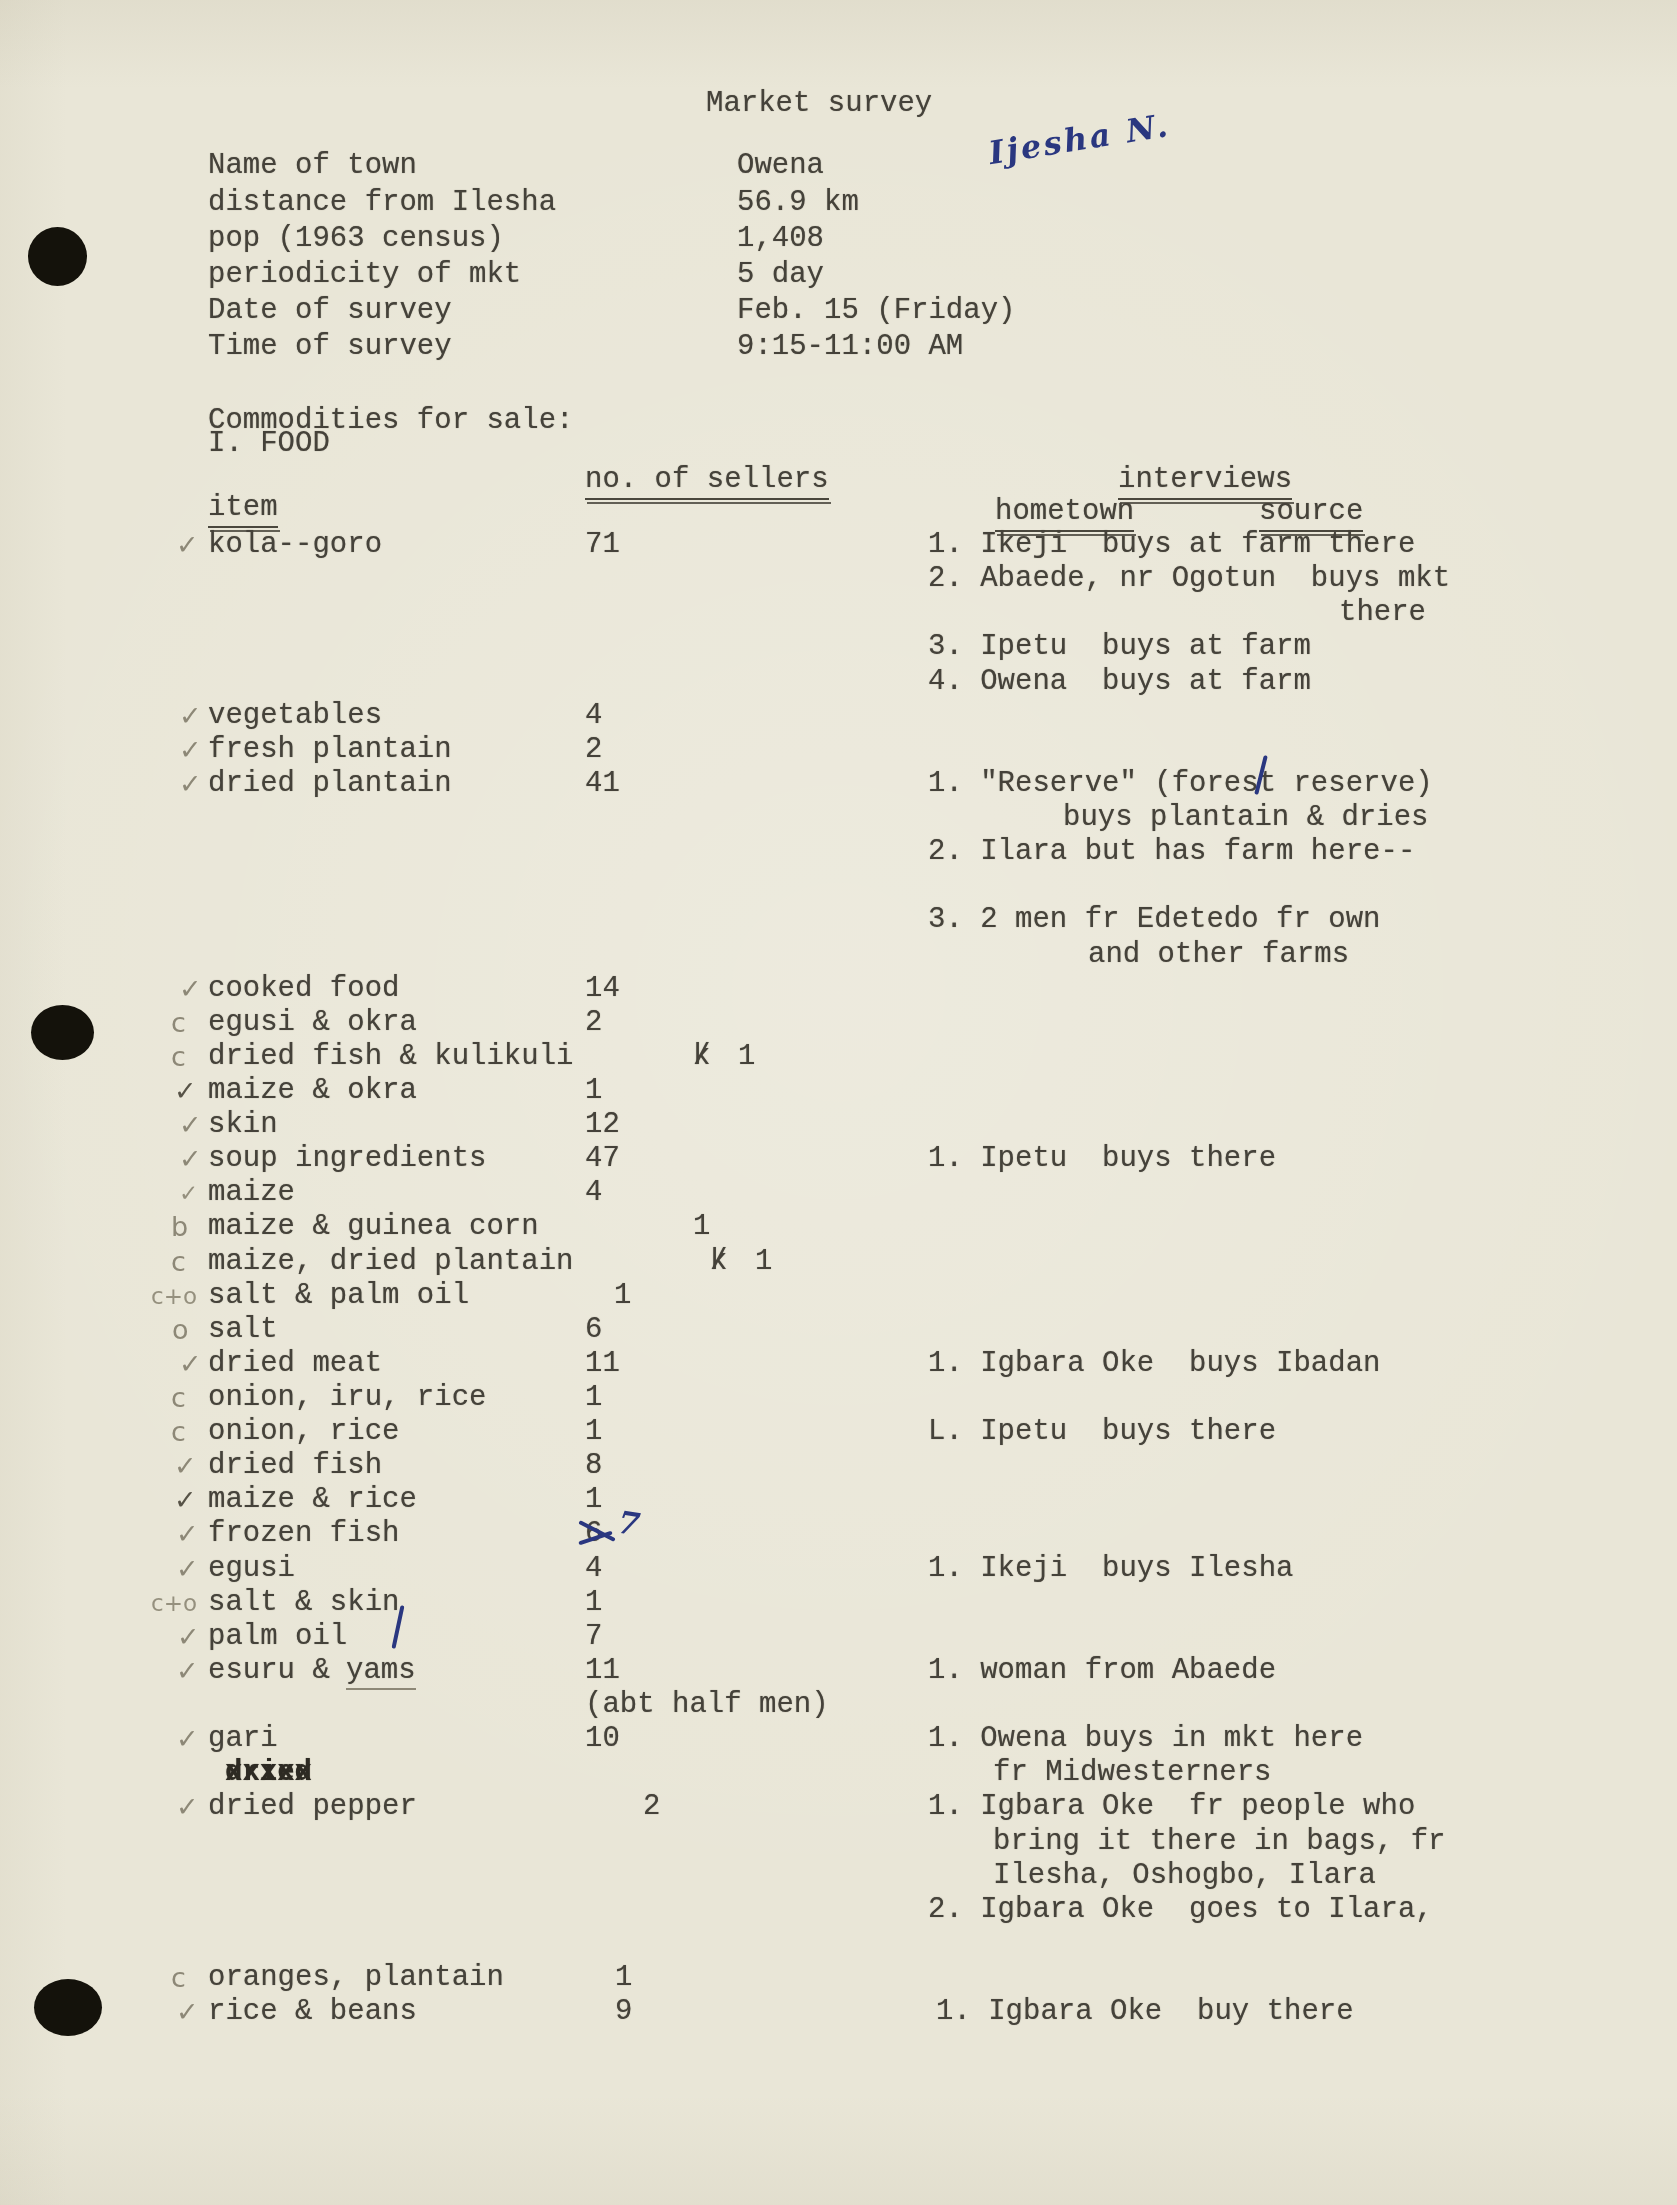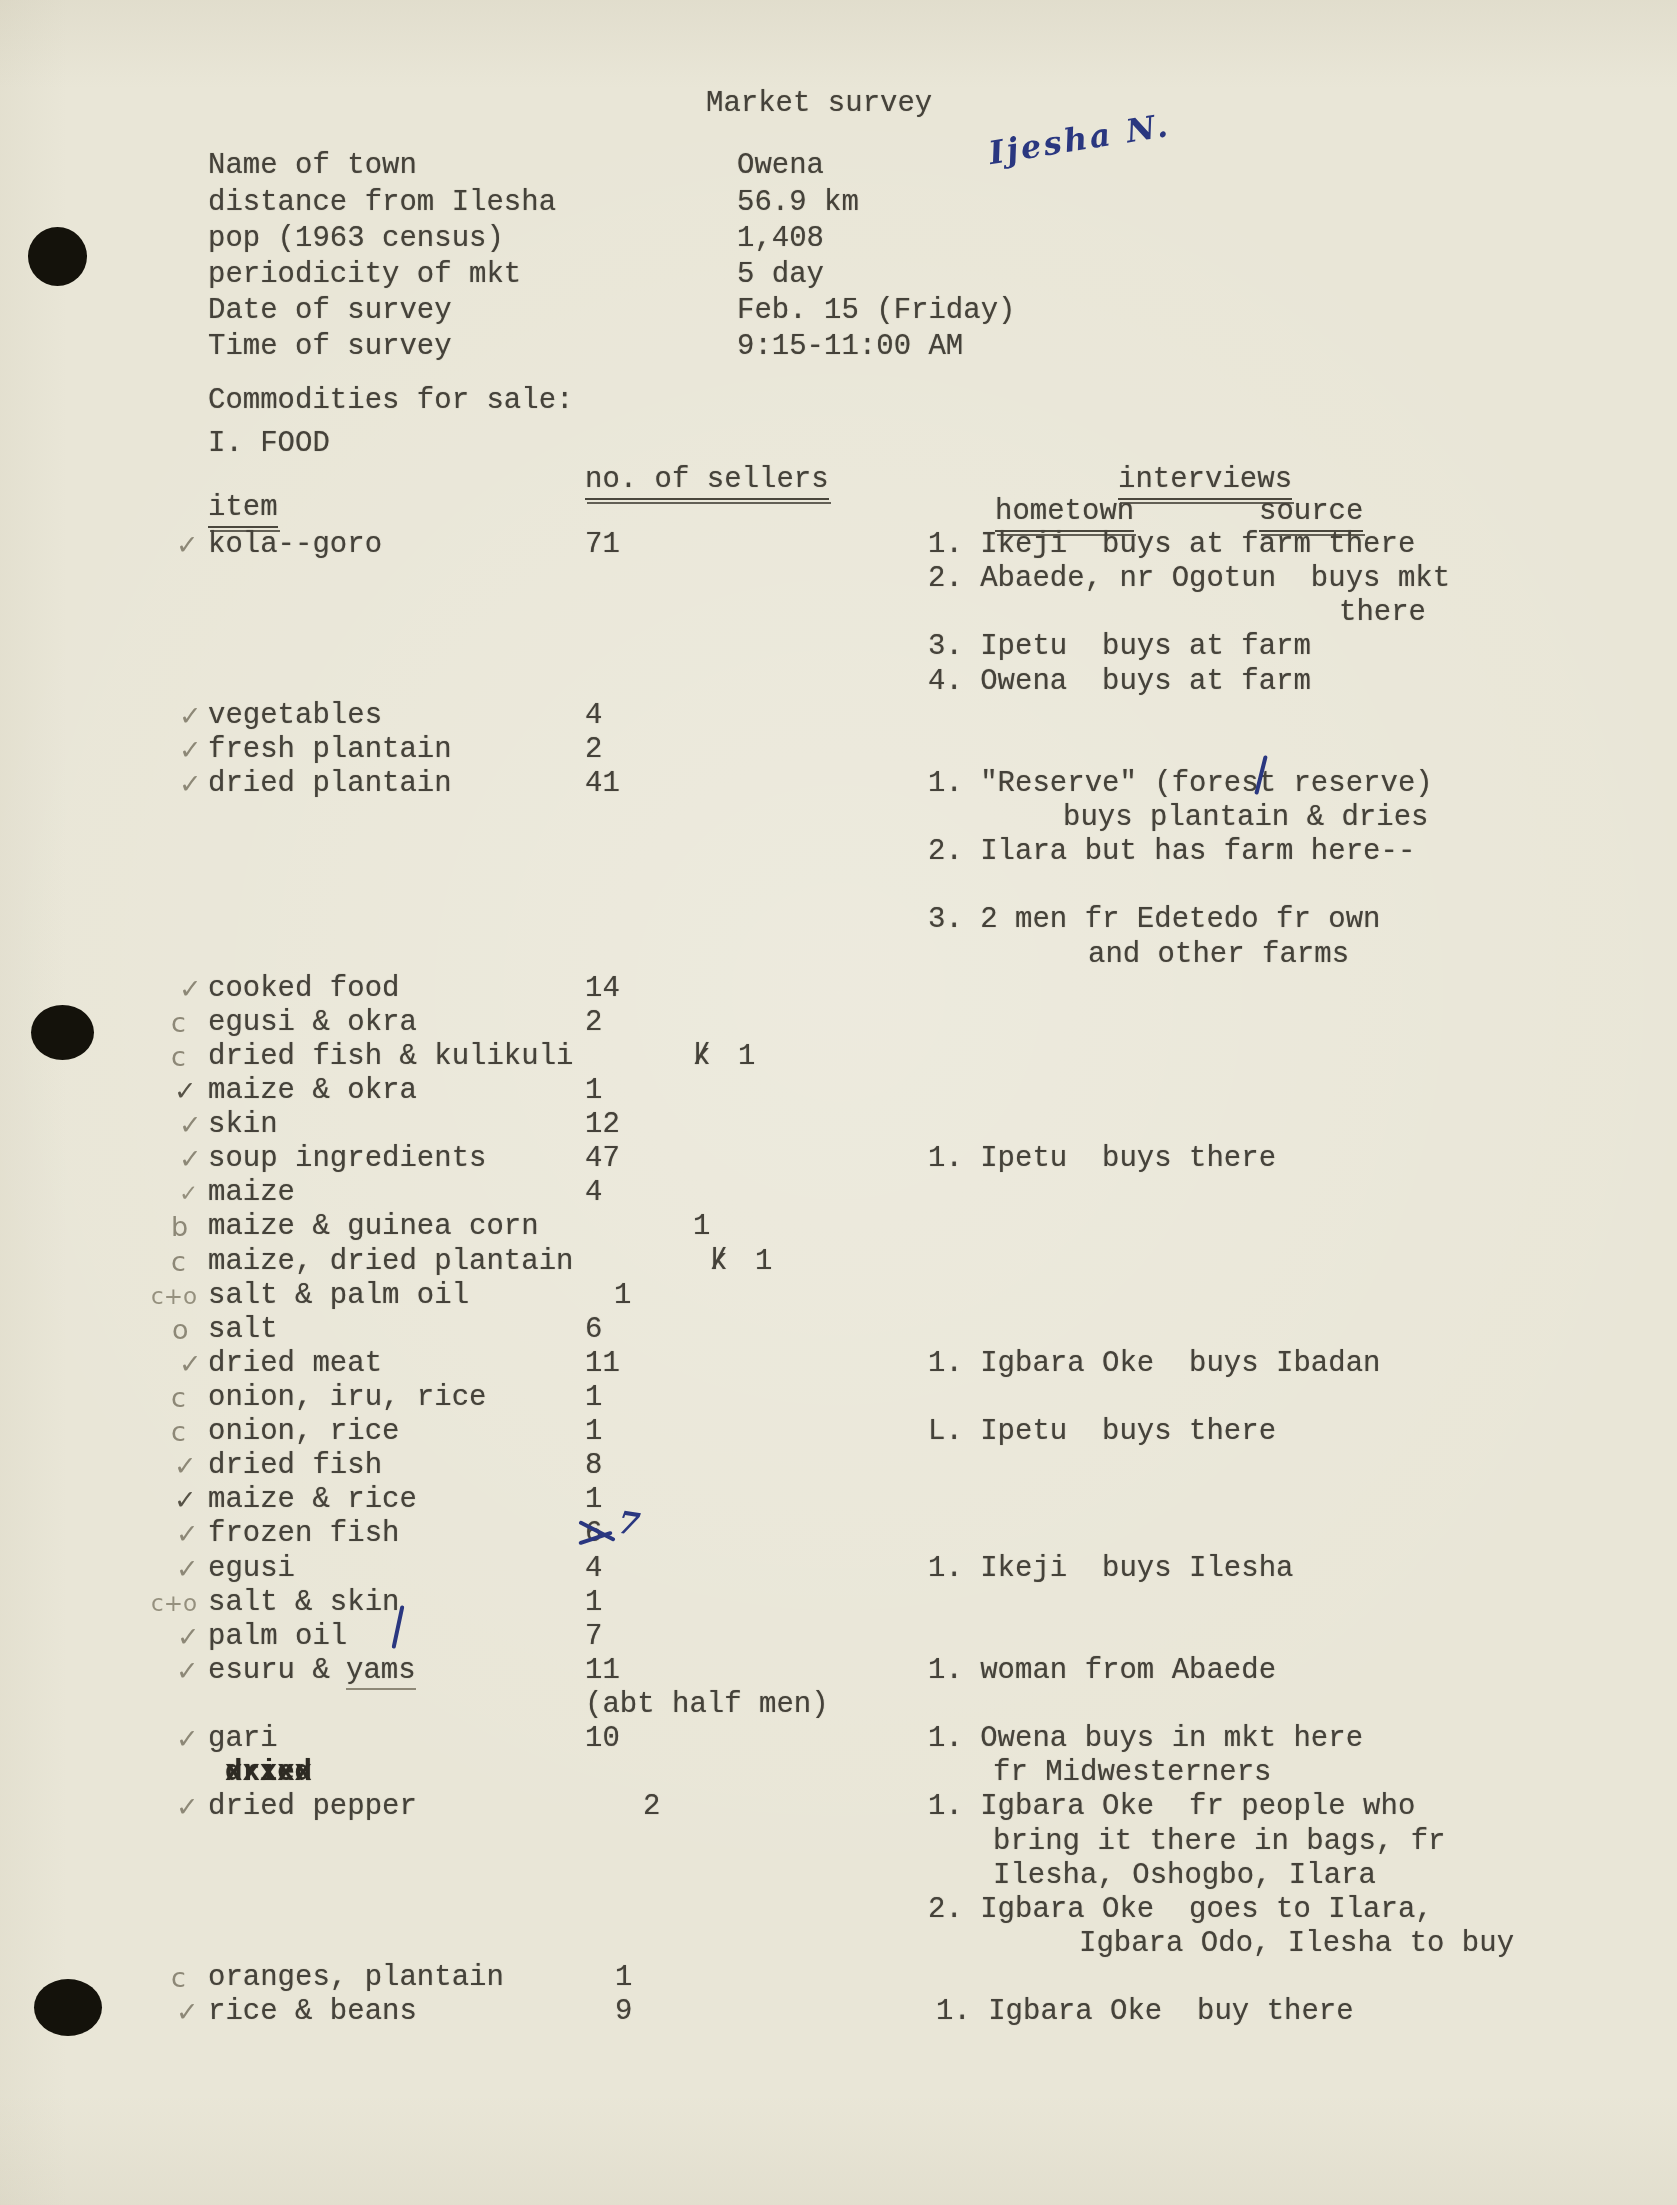--- a/index.html
+++ b/index.html
@@ -86,21 +86,21 @@
   </div>
   <div class="ln" style="top:294px;">
     <span class="seg" style="left:208px;">Date of survey</span>
     <span class="seg" style="left:737px;">Feb. 15 (Friday)</span>
   </div>
   <div class="ln" style="top:330px;">
     <span class="seg" style="left:208px;">Time of survey</span>
     <span class="seg" style="left:737px;">9:15-11:00 AM</span>
   </div>
 
-  <div class="ln" style="top:384px;">
+  <div class="ln" style="top:404px;">
     <span class="seg" style="left:208px;">Commodities for sale:</span>
   </div>
   <div class="ln" style="top:427px;">
     <span class="seg" style="left:208px;">I. FOOD</span>
   </div>
 
   <div class="ln" style="top:463px;">
     <span class="seg uu" style="left:208px;margin-top:28px;">item</span>
     <span class="seg uu" style="left:585px;">no. of sellers</span>
     <span class="seg uu" style="left:1118px;">interviews</span>
@@ -293,23 +293,20 @@
   </div>
   <div class="ln" style="top:1825px;">
     <span class="seg" style="left:993px;">bring it there in bags, fr</span>
   </div>
   <div class="ln" style="top:1859px;">
     <span class="seg" style="left:993px;">Ilesha, Oshogbo, Ilara</span>
   </div>
   <div class="ln" style="top:1893px;">
     <span class="seg" style="left:928px;">2. Igbara Oke  goes to Ilara,</span>
   </div>
-  <div class="ln" style="top:1927px;">
-    <span class="seg" style="left:1079px;">Igbara Odo, Ilesha to buy</span>
-  </div>
   <div class="ln" style="top:1961px;">
     <span class="seg mark" style="left:171px;">c</span>
     <span class="seg" style="left:208px;">oranges, plantain</span>
     <span class="seg" style="left:615px;">1</span>
   </div>
   <div class="ln" style="top:1995px;">
     <span class="seg mark" style="left:176px;">✓</span>
     <span class="seg" style="left:208px;">rice &amp; beans</span>
     <span class="seg" style="left:615px;">9</span>
     <span class="seg" style="left:936px;">1. Igbara Oke  buy there</span>

